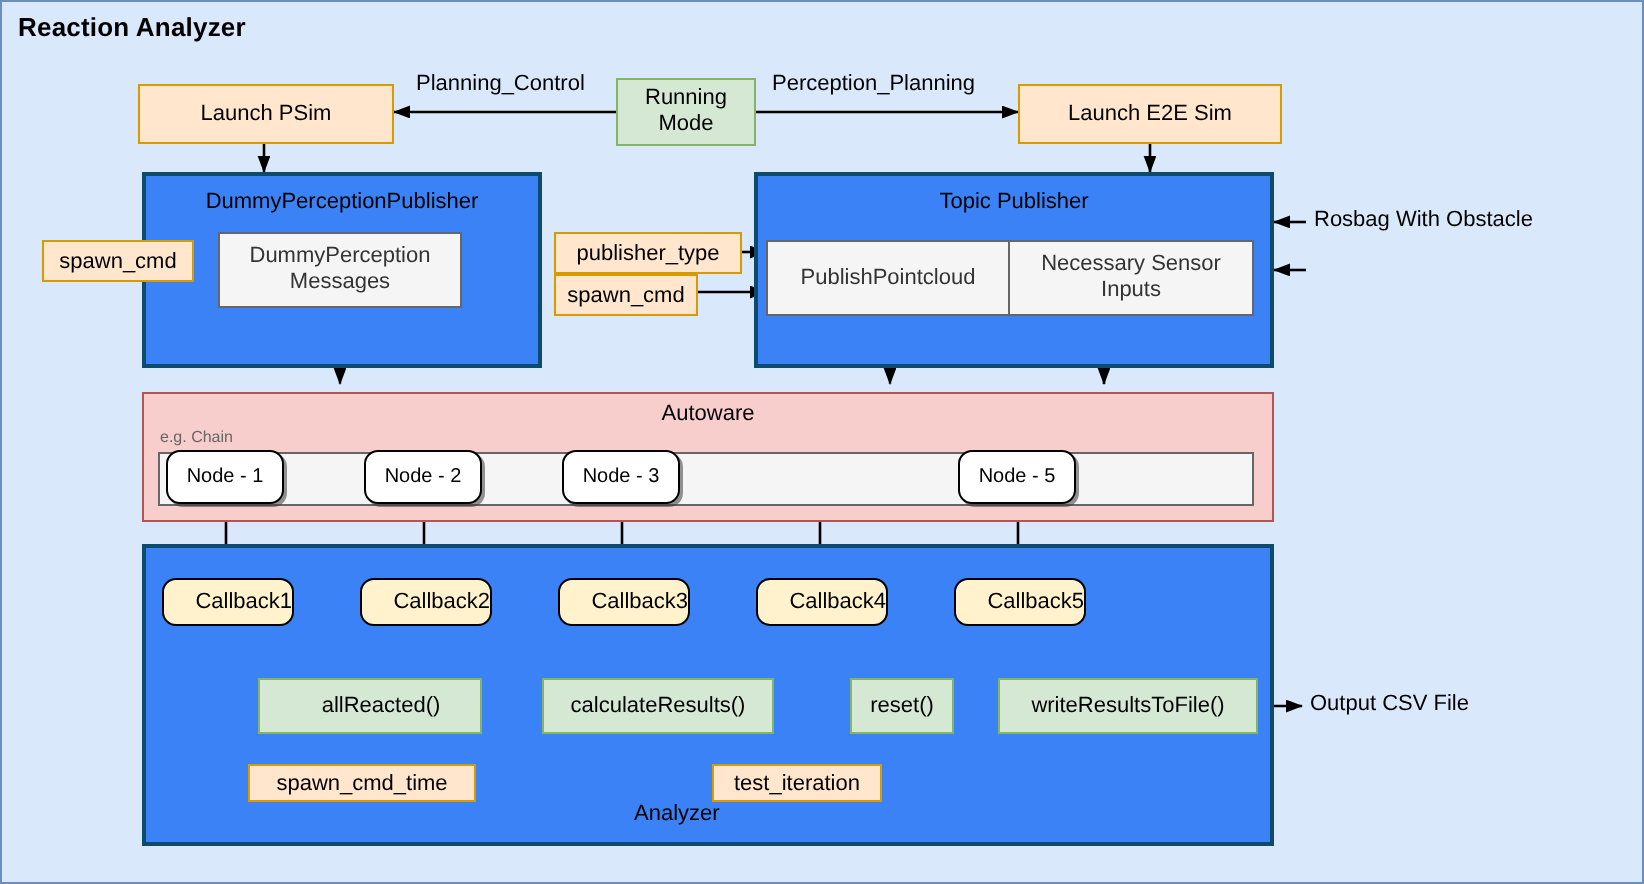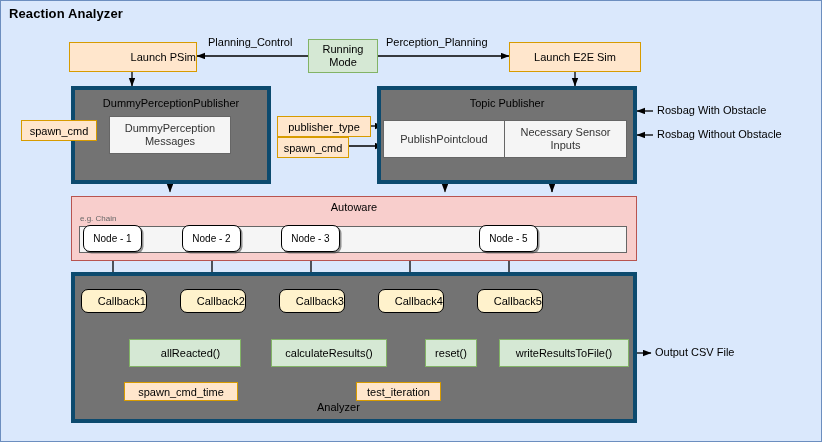--- a/index.html
+++ b/index.html
@@ -28,21 +28,21 @@
   
   .box{
     display:flex;align-items:center;justify-content:center;
     text-align:center;
     font-size:11px;color:#000;
     line-height:1.15;
   }
   .orange{background:#ffe6cc;border:1px solid #d79b00;}
   .green{background:#d5e8d4;border:1px solid #82b366;}
   .gray{background:#f5f5f5;border:1px solid #666666;color:#333333;}
-  .yellowpanel{background:#737373;border:4px solid #0c4a6e;}
+  .yellowpanel{background:#3b82f6;border:2px solid #0c4a6e;}
   .pinkpanel{background:#f8cecc;border:1px solid #b85450;}
   .lblbox{
     background:#ffe6cc;border:1px solid #d79b00;
     font-size:11px;color:#000;
     display:flex;align-items:center;justify-content:center;
   }
   .roundednode{
     background:#ffffff;border:1px solid #000000;border-radius:7px;
     font-size:10px;color:#000;
     display:flex;align-items:center;justify-content:center;
@@ -142,21 +142,21 @@
       <path d="M468,352 L496,352" marker-end="url(#ah)"></path>
       <path d="M628,352 L650,352" marker-end="url(#ah)"></path>
     </g>
 
     <g stroke="#555" stroke-width="1.3" fill="none">
       <path d="M237,390 L330,390 L330,370" marker-end="url(#ah)"></path>
       <path d="M440,390 L470,390 L470,370" marker-end="url(#ah)"></path>
     </g>
   </svg>
 
-  <div class="abs box orange" style="left:68px;top:41px;width:128px;height:30px;justify-content:flex-end;">
+  <div class="abs box orange" style="left:68px;top:41px;width:128px;height:30px;">
     <span>Launch PSim</span>
   </div>
 
   <div class="abs box green" style="left:307px;top:38px;width:70px;height:34px;flex-direction:column;">
     <span>Running</span>
     <span>Mode</span>
   </div>
 
   <div class="abs box orange" style="left:508px;top:41px;width:132px;height:30px;">
     <span>Launch E2E Sim</span>
@@ -192,21 +192,20 @@
   </div>
 
   <div class="abs lblbox" style="left:276px;top:115px;width:94px;height:21px;">
     <span>publisher_type</span>
   </div>
   <div class="abs lblbox" style="left:276px;top:136px;width:72px;height:21px;">
     <span>spawn_cmd</span>
   </div>
 
   <div class="abs txt" style="left:656px;top:103px;">Rosbag With Obstacle</div>
-  <div class="abs txt" style="left:656px;top:127px;">Rosbag Without Obstacle</div>
 
   <div class="abs pinkpanel" style="left:70px;top:195px;width:566px;height:65px;">
     <div class="panelcap" style="margin-top:4px;">Autoware</div>
     <div class="smallcap" style="margin-left:8px;margin-top:1px;">e.g. Chain</div>
   </div>
 
   <div class="abs" style="left:78px;top:225px;width:548px;height:27px;background:#f5f5f5;border:1px solid #666;"></div>
 
   <div class="abs roundednode" style="left:82px;top:224px;width:59px;height:27px;">
     <span>Node - 1</span>

